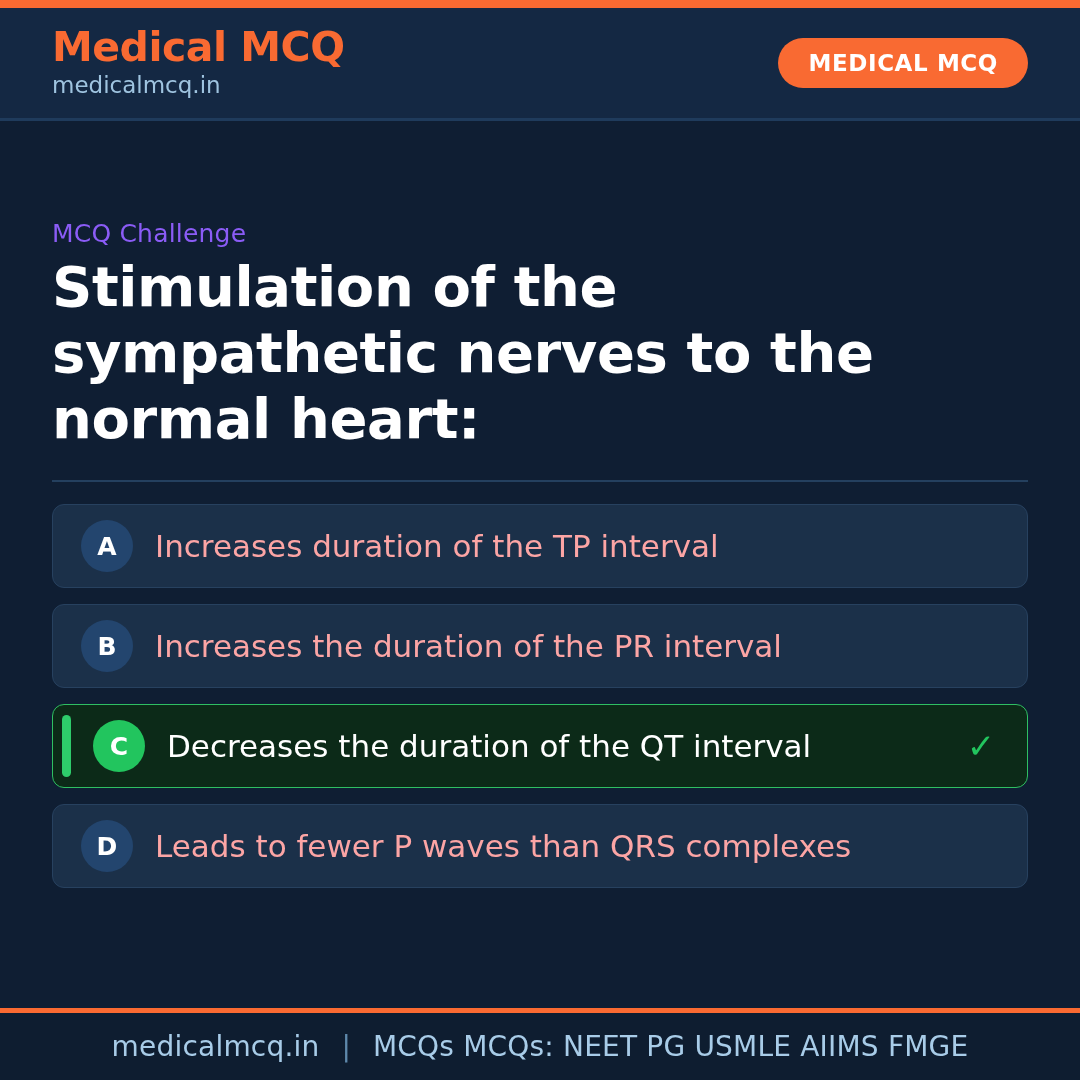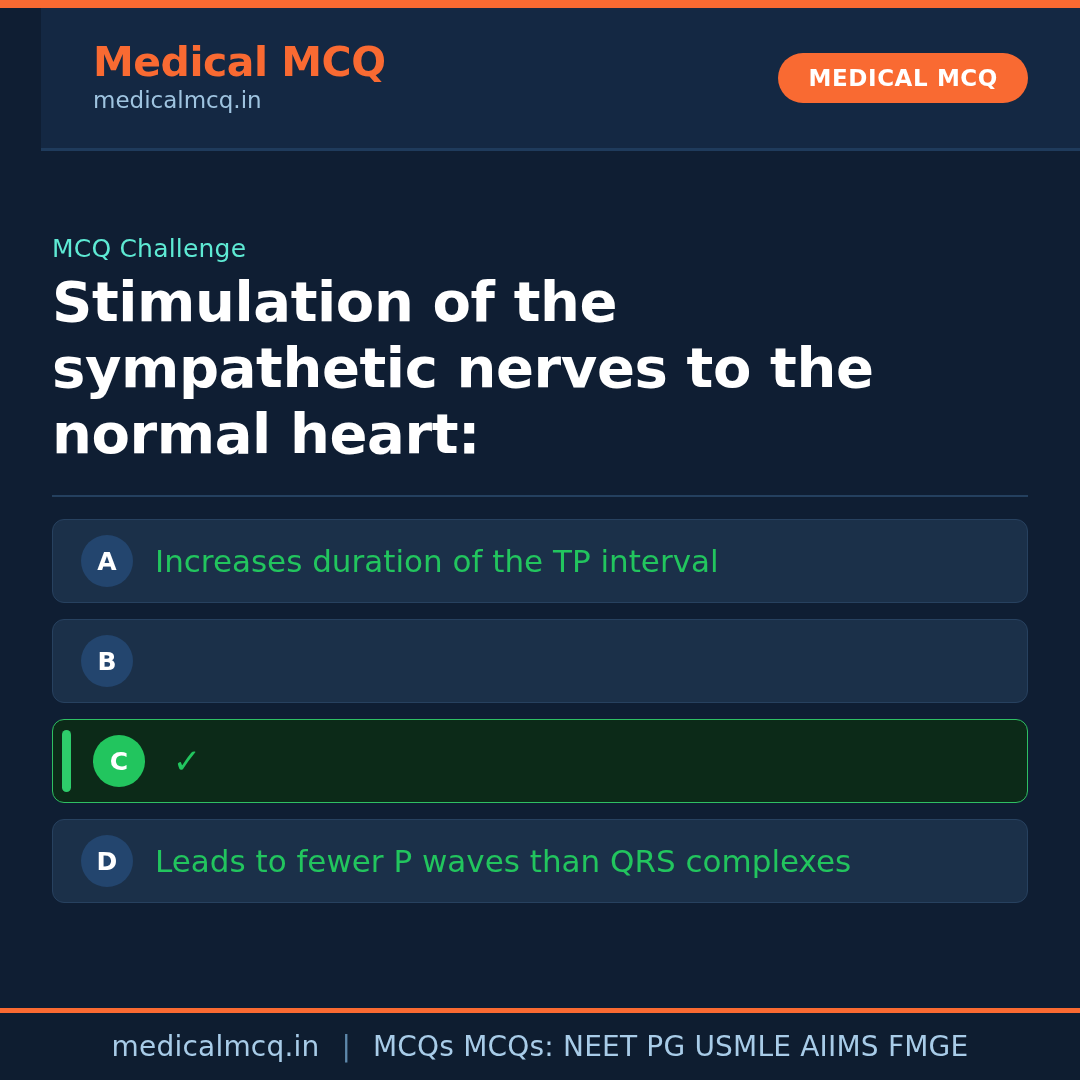--- a/index.html
+++ b/index.html
@@ -22,28 +22,27 @@
   .top-strip {
     height: 8px;
     width: 100%;
     background: #f96a32;
     flex: 0 0 auto;
   }
 
   
   .header {
     flex: 0 0 auto;
-    height: 143px;
+    height: 113px;
     background: #142843;
     border-bottom: 3px solid #1f3b5c;
     display: flex;
     align-items: center;
     justify-content: space-between;
     padding: 0 52px;
-    margin-left: 41px;
   }
 
   .brand { display: flex; flex-direction: column; justify-content: center; }
 
   .brand-title {
     font-size: 41px;
     font-weight: bold;
     color: #f96a32;
     line-height: 1.08;
     letter-spacing: -0.5px;
@@ -74,21 +73,21 @@
     padding: 0 52px;
     display: flex;
     flex-direction: column;
     justify-content: center;
   }
 
   .content { margin-top: -22px; }
 
   .eyebrow {
     font-size: 25px;
-    color: #5eead4;
+    color: #8b5cf6;
     margin-bottom: 6px;
     letter-spacing: 0.2px;
   }
 
   .question {
     font-size: 56px;
     font-weight: bold;
     color: #ffffff;
     line-height: 1.18;
     letter-spacing: -0.4px;
@@ -125,21 +124,21 @@
     color: #ffffff;
     font-size: 25px;
     font-weight: bold;
     display: flex;
     align-items: center;
     justify-content: center;
   }
 
   .option-text {
     font-size: 31px;
-    color: #22c55e;
+    color: #fca5a5;
     line-height: 1.2;
     flex: 1 1 auto;
   }
 
   .option-check {
     flex: 0 0 auto;
     width: 40px;
     font-size: 34px;
     color: #22c55e;
     text-align: center;
@@ -214,26 +213,28 @@
     <div class="options">
 
       <div class="option">
         <div class="option-badge">A</div>
         <div class="option-text">Increases duration of the TP interval</div>
         <div class="option-check"></div>
       </div>
 
       <div class="option">
         <div class="option-badge">B</div>
+        <div class="option-text">Increases the duration of the PR interval</div>
         <div class="option-check"></div>
       </div>
 
       <div class="option correct">
         <div class="accent-bar"></div>
         <div class="option-badge">C</div>
+        <div class="option-text">Decreases the duration of the QT interval</div>
         <div class="option-check">✓</div>
       </div>
 
       <div class="option">
         <div class="option-badge">D</div>
         <div class="option-text">Leads to fewer P waves than QRS complexes</div>
         <div class="option-check"></div>
       </div>
 
     </div>

